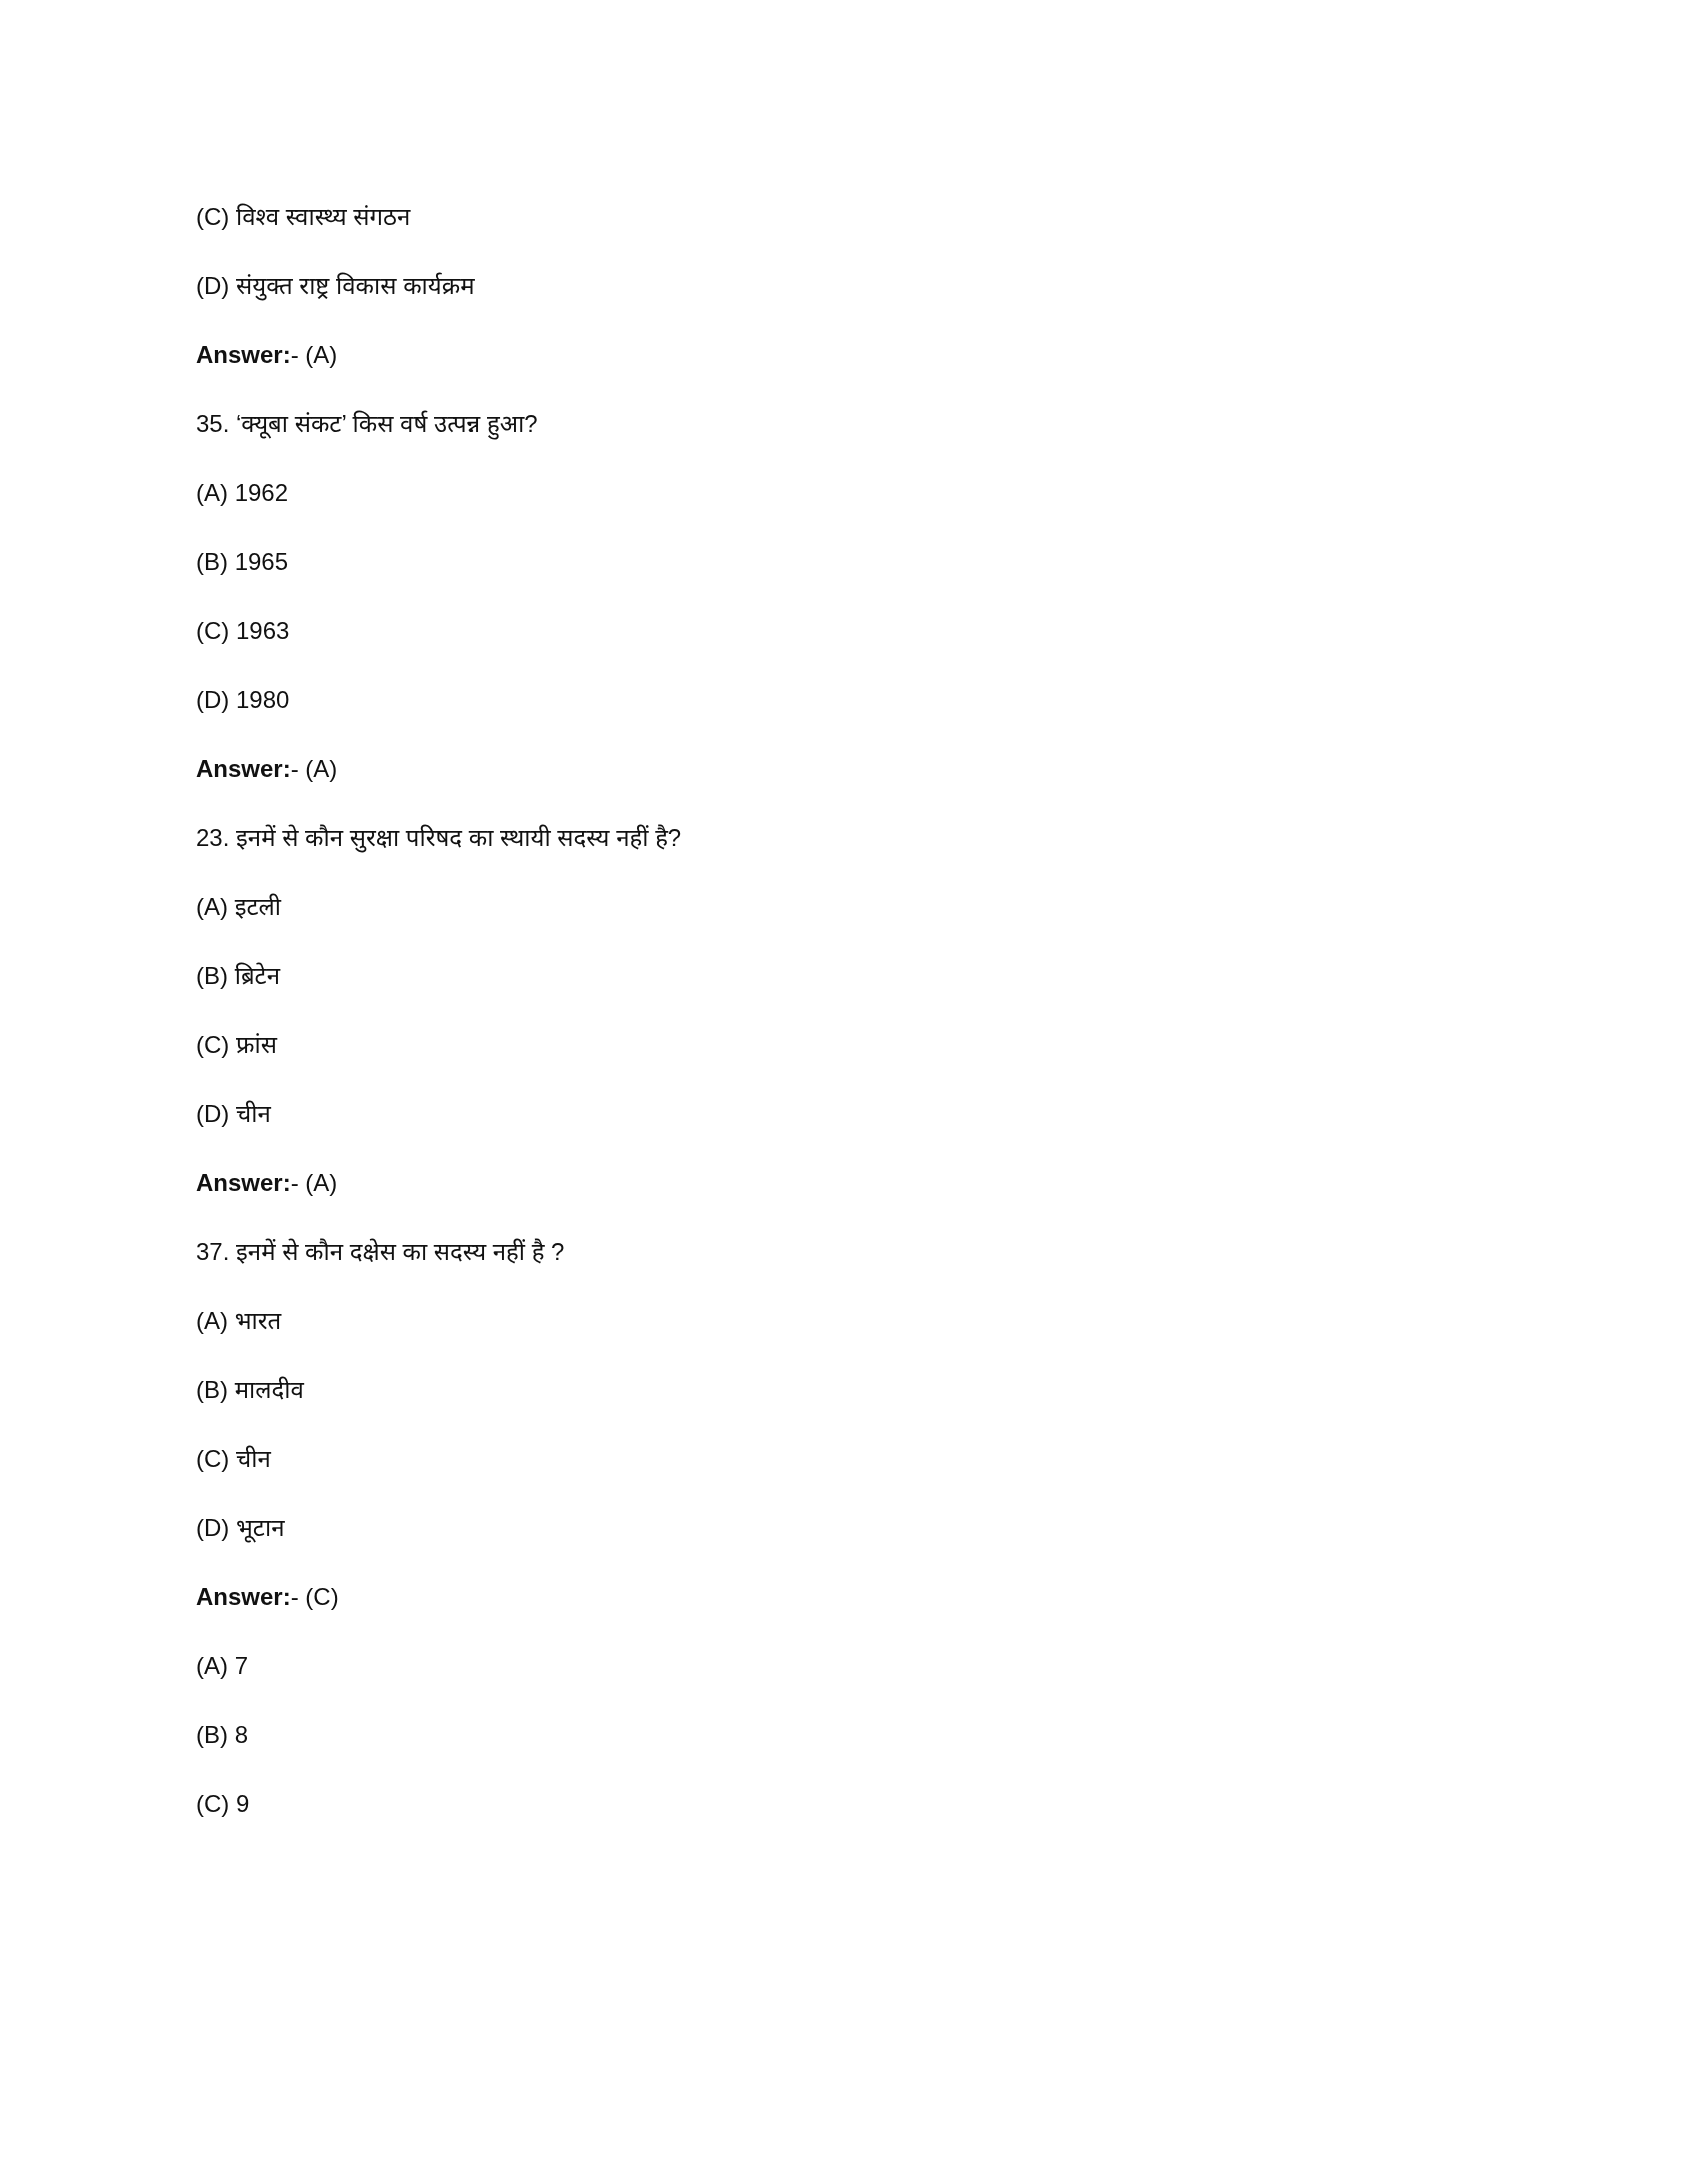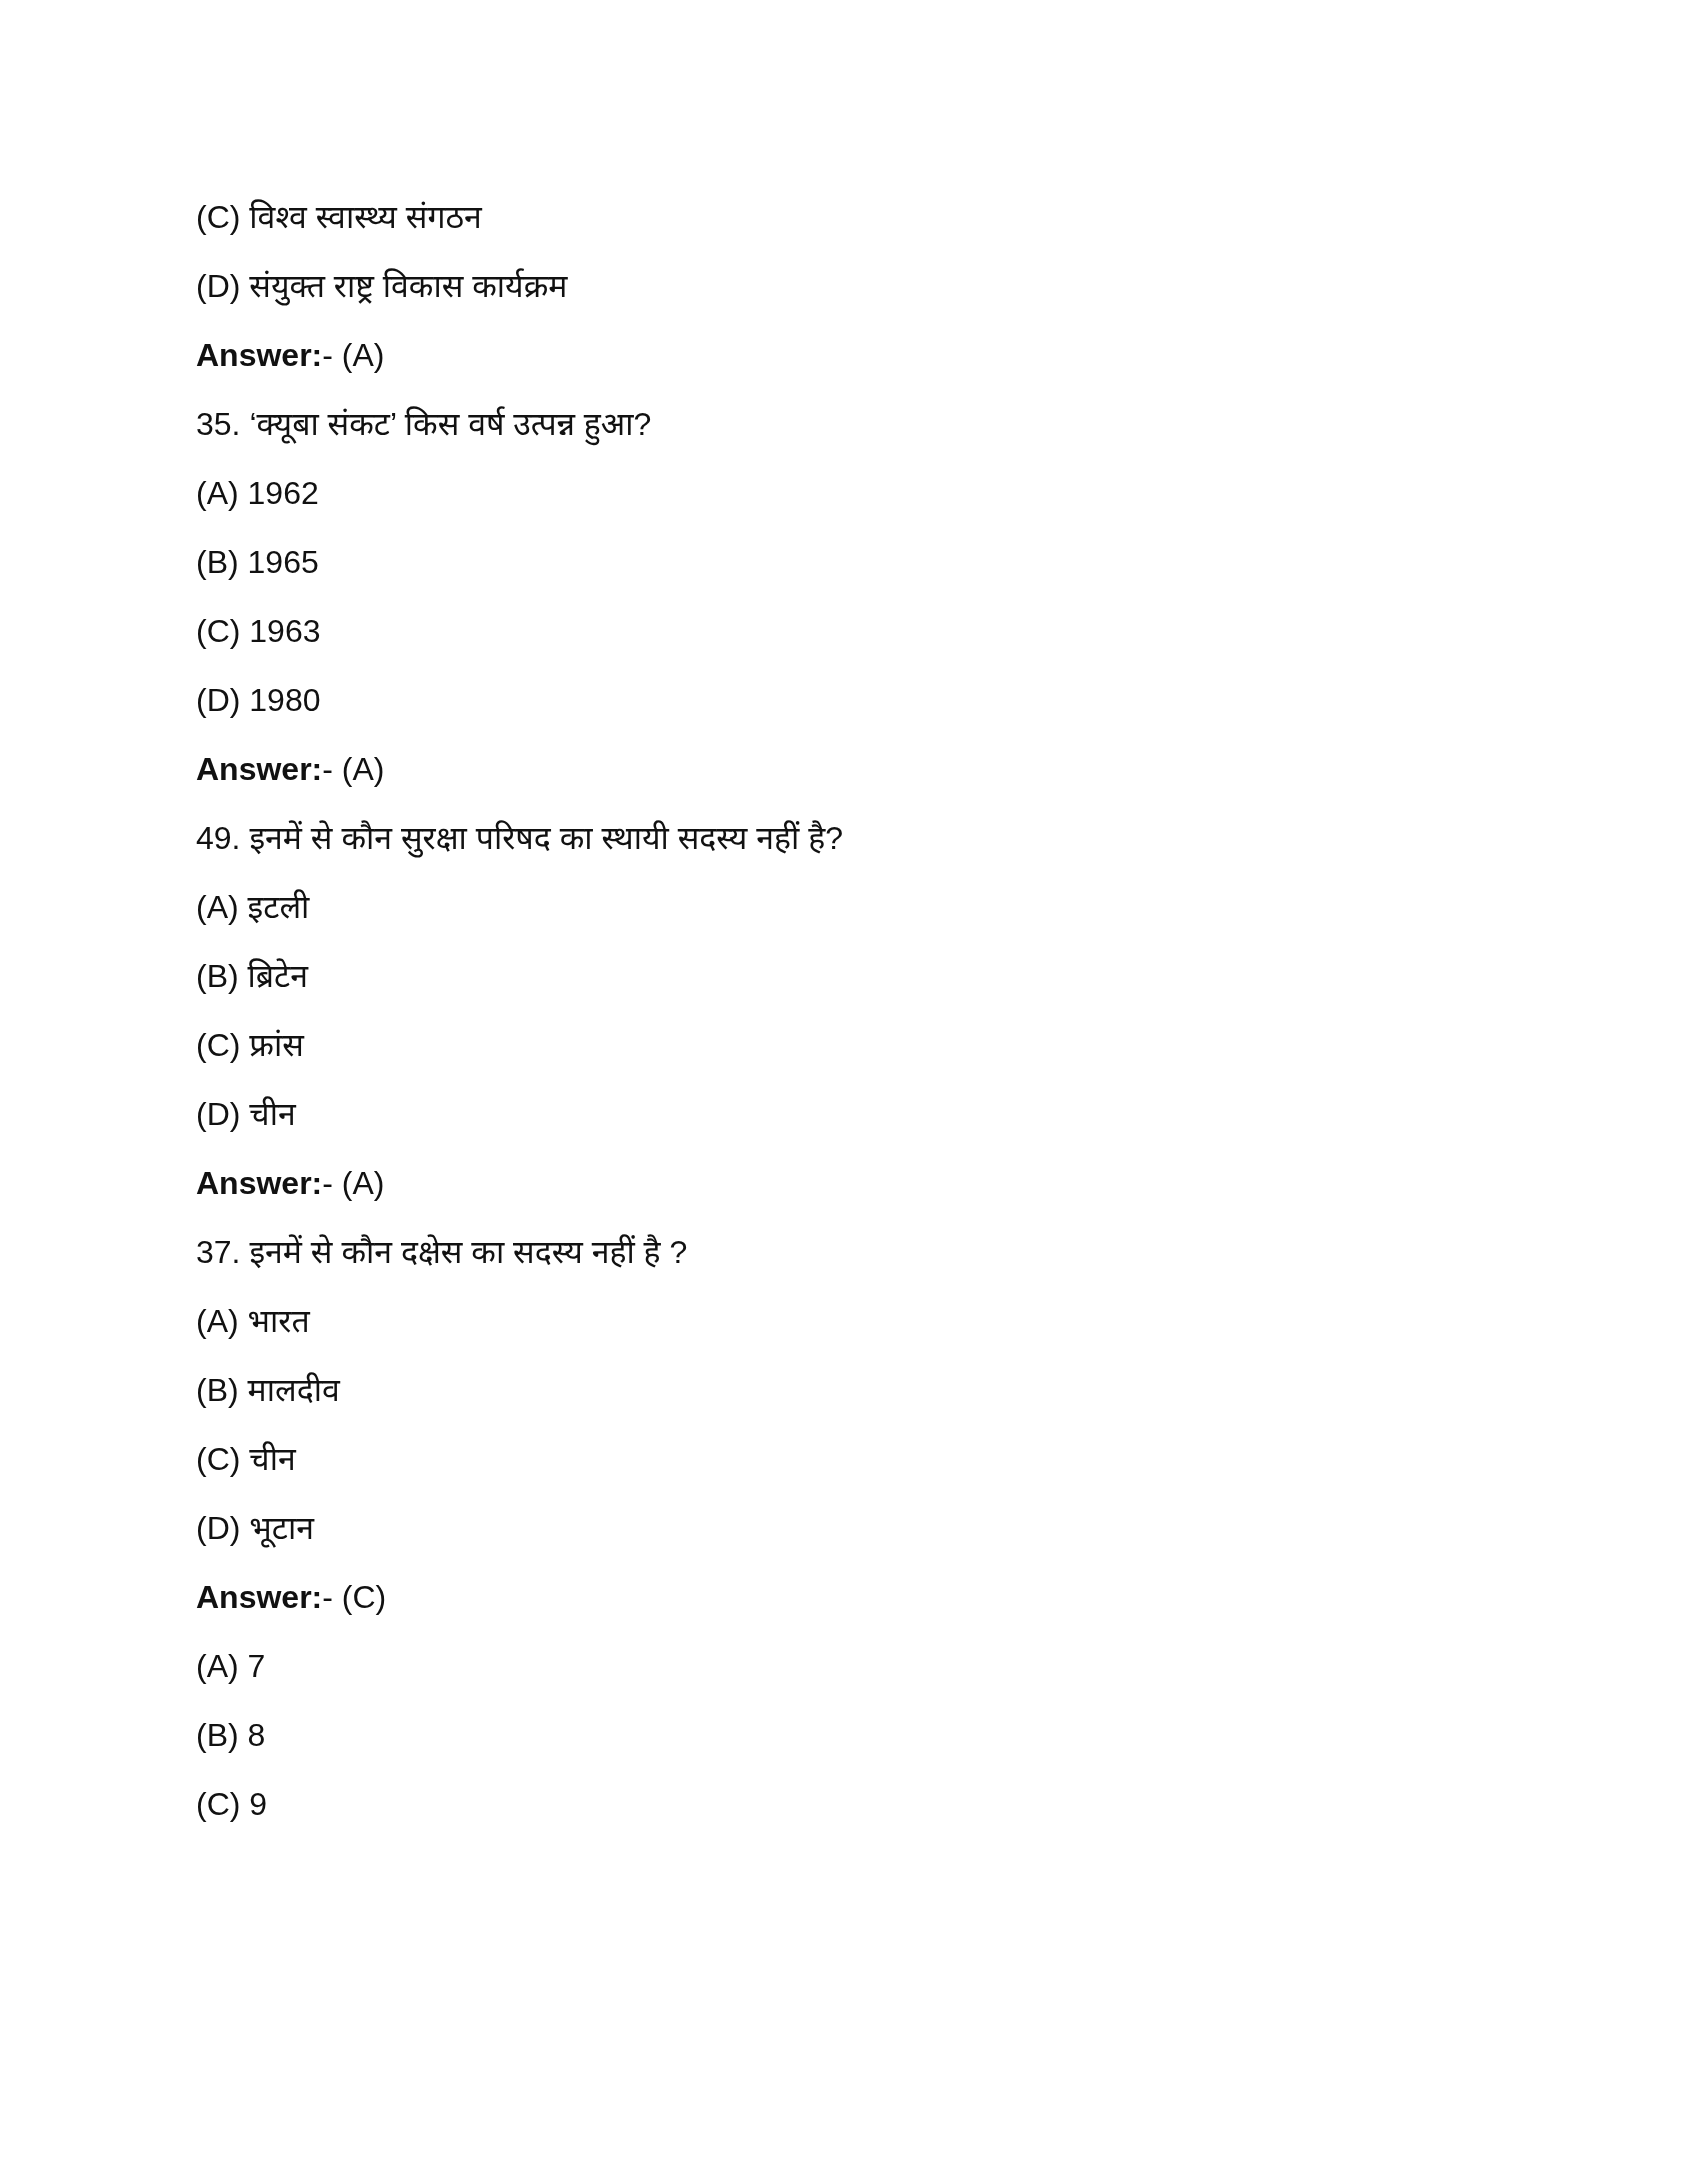--- a/index.html
+++ b/index.html
@@ -1,35 +1,35 @@
 <!DOCTYPE html>
 <html><head>
 <meta charset="utf-8">
 <style>
   html, body { margin:0; padding:0; background:#ffffff; }
   body { width:1683px; height:2178px; position:relative; overflow:hidden;
          font-family:"Liberation Sans", "DejaVu Sans", sans-serif; color:#111; }
   .page { position:absolute; left:196px; top:194px; }
-  .line { height:69px; line-height:46px; font-size:32px; white-space:nowrap; }
+  .line { height:69px; line-height:46px; font-size:24px; white-space:nowrap; }
   .ans-label { font-weight:bold;text-align:right; }
 </style>
 </head>
 <body>
 
 <div class="page">
   <div class="line">(C) विश्व स्वास्थ्य संगठन</div>
   <div class="line">(D) संयुक्त राष्ट्र विकास कार्यक्रम</div>
   <div class="line"><span class="ans-label">Answer:</span><span>- (A)</span></div>
   <div class="line">35. ‘क्यूबा संकट’ किस वर्ष उत्पन्न हुआ?</div>
   <div class="line">(A) 1962</div>
   <div class="line">(B) 1965</div>
   <div class="line">(C) 1963</div>
   <div class="line">(D) 1980</div>
   <div class="line"><span class="ans-label">Answer:</span><span>- (A)</span></div>
-  <div class="line">49. इनमें से कौन सुरक्षा परिषद का स्थायी सदस्य नहीं है?</div>
+  <div class="line">23. इनमें से कौन सुरक्षा परिषद का स्थायी सदस्य नहीं है?</div>
   <div class="line">(A) इटली</div>
   <div class="line">(B) ब्रिटेन</div>
   <div class="line">(C) फ्रांस</div>
   <div class="line">(D) चीन</div>
   <div class="line"><span class="ans-label">Answer:</span><span>- (A)</span></div>
   <div class="line">37. इनमें से कौन दक्षेस का सदस्य नहीं है ?</div>
   <div class="line">(A) भारत</div>
   <div class="line">(B) मालदीव</div>
   <div class="line">(C) चीन</div>
   <div class="line">(D) भूटान</div>

